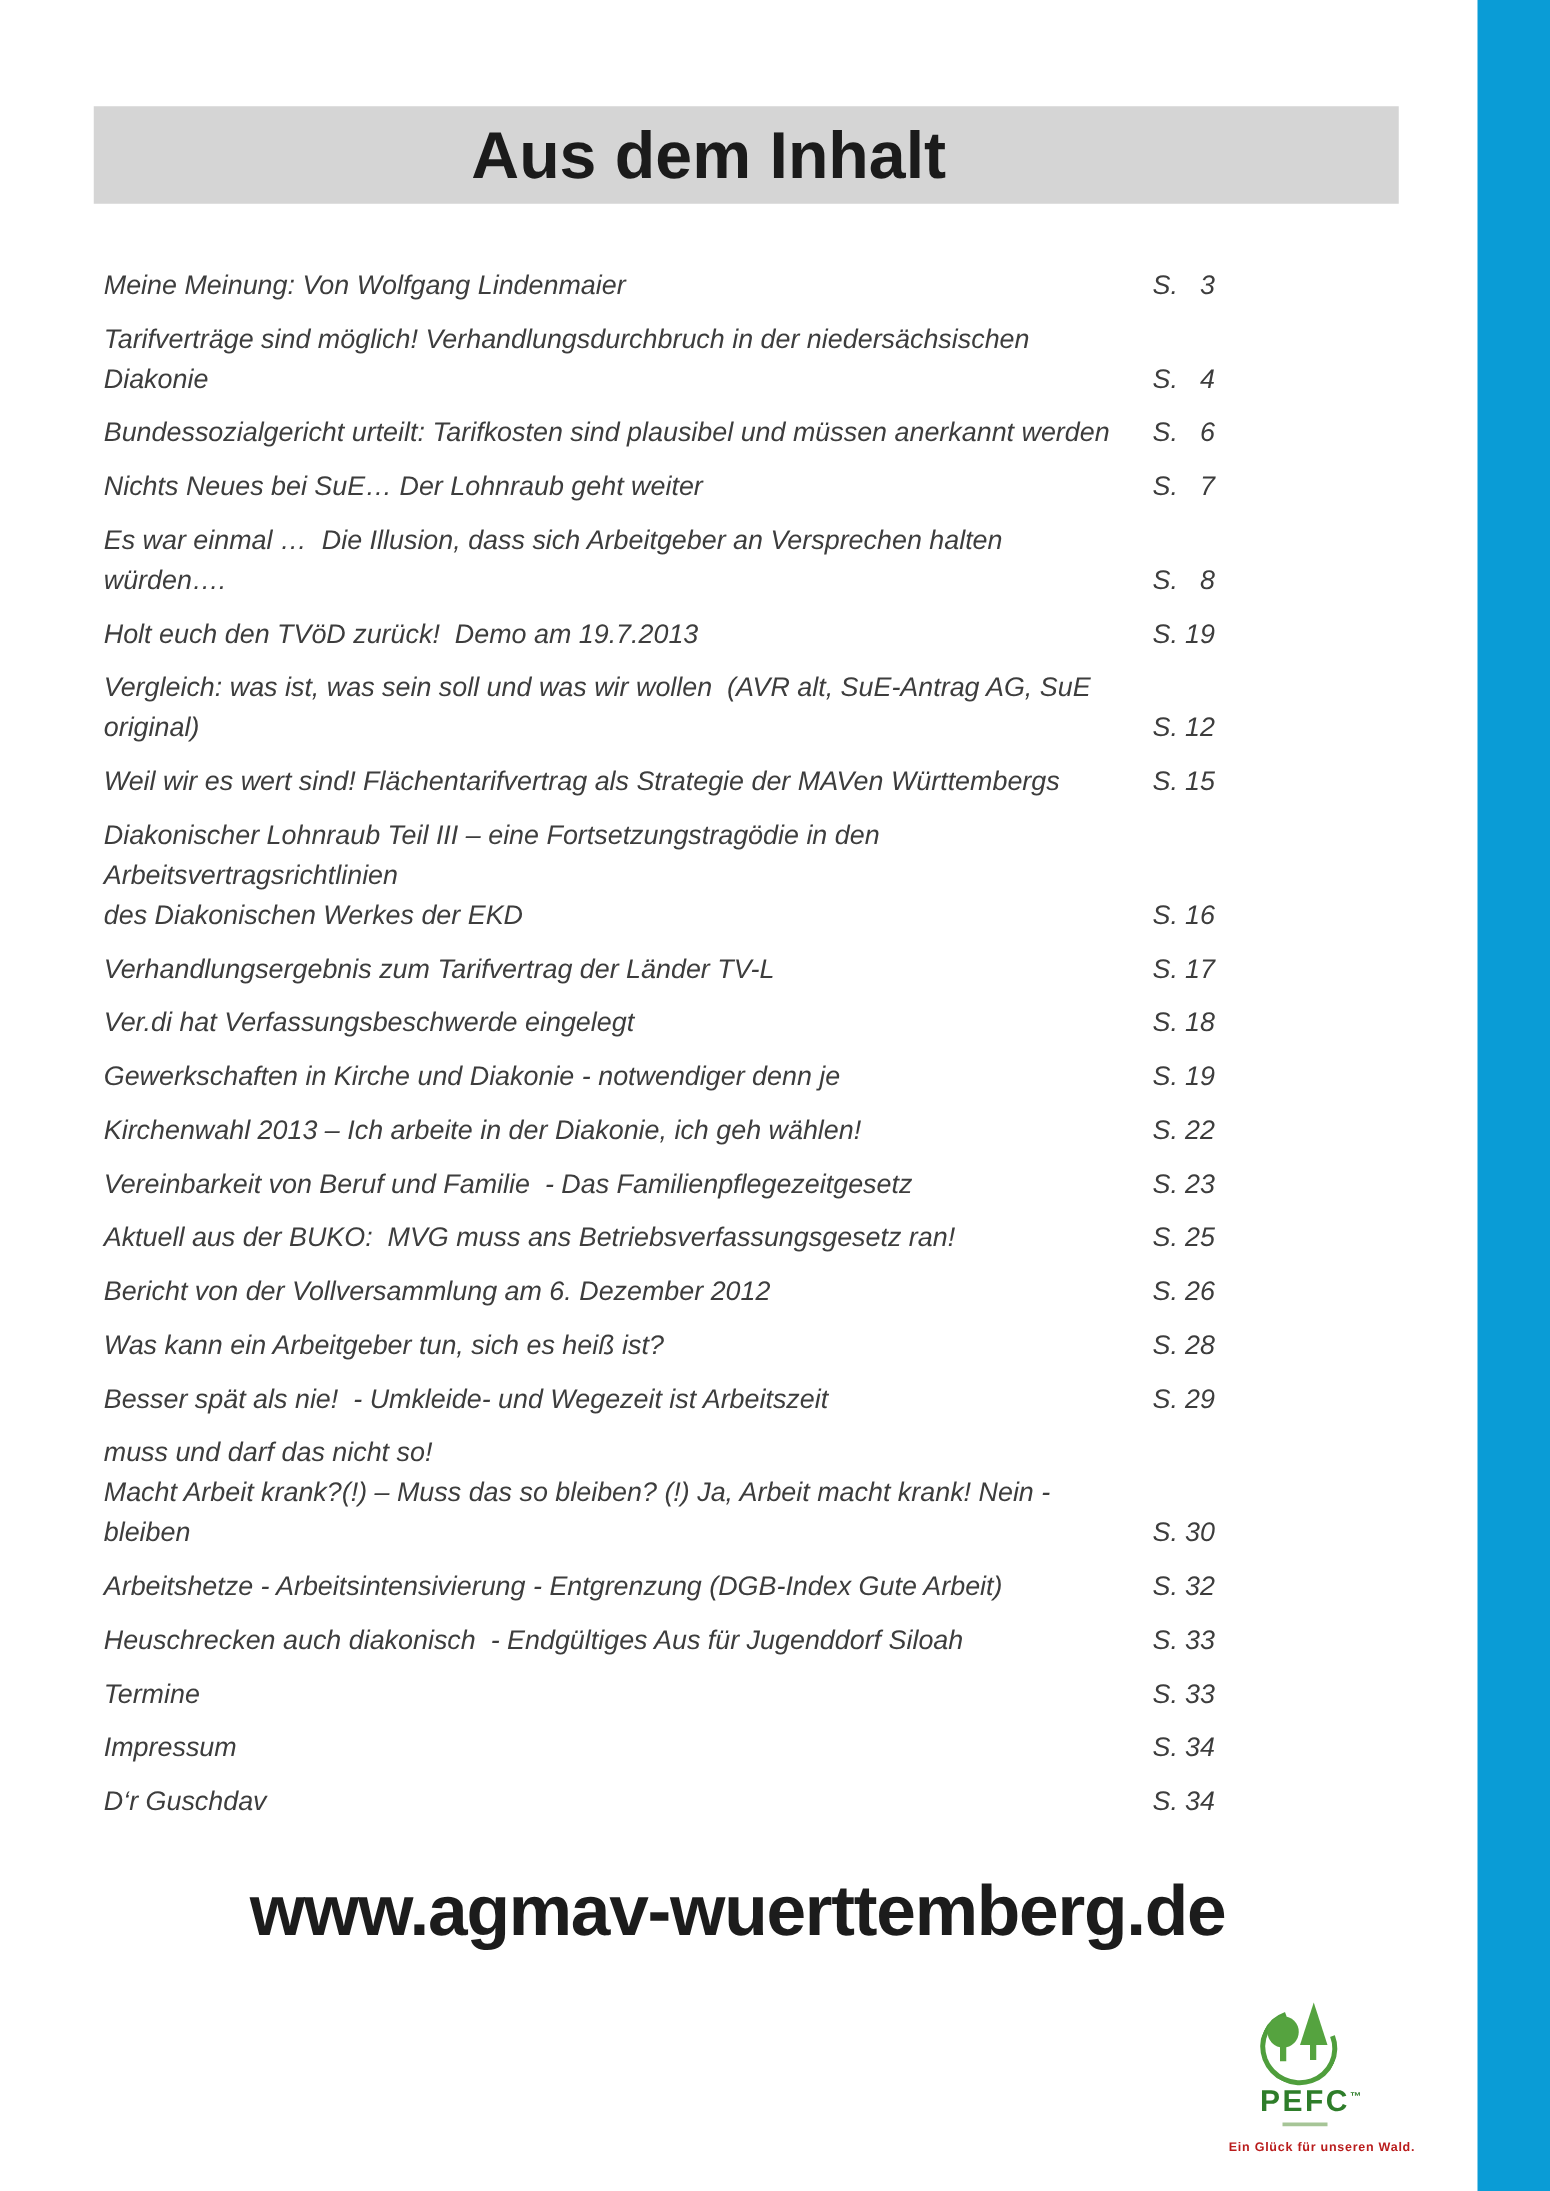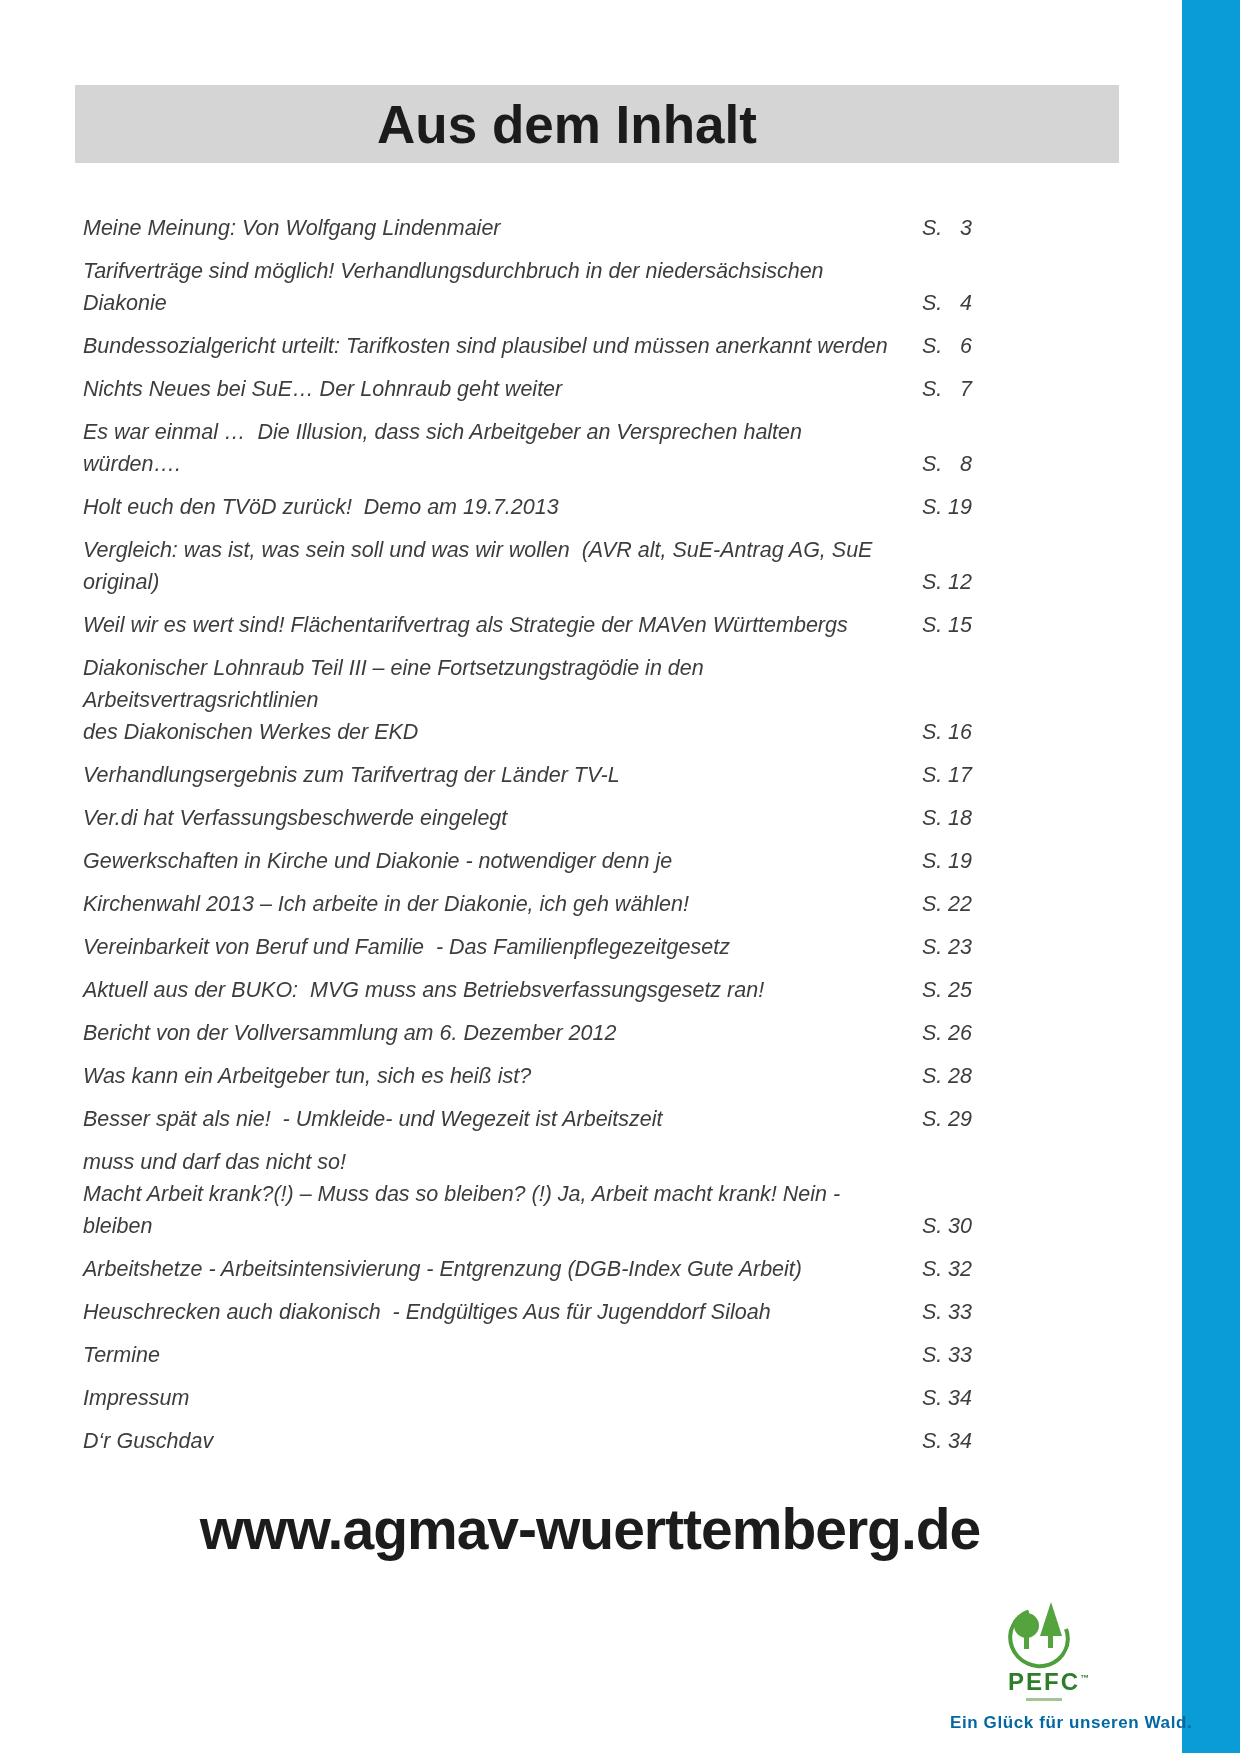--- a/index.html
+++ b/index.html
@@ -29,22 +29,22 @@
   .pefc-ring{position:absolute;left:2px;top:8px;width:54px;height:52px;border:4px solid #4f9e3c;
     border-radius:50%;border-top-color:transparent;transform:rotate(25deg);}
   .tree-round{position:absolute;left:8px;top:13px;width:25px;height:25px;border-radius:50%;background:#55a33f;}
   .tree-trunk1{position:absolute;left:18px;top:36px;width:5px;height:13px;background:#55a33f;}
   .tree-conifer{position:absolute;left:34px;top:2px;width:0;height:0;
     border-left:11px solid transparent;border-right:11px solid transparent;border-bottom:34px solid #55a33f;}
   .tree-trunk2{position:absolute;left:42px;top:34px;width:5px;height:14px;background:#55a33f;}
   .pefc-word{margin-left:58px;margin-top:2px;font-size:24px;font-weight:bold;color:#2e7d2a;letter-spacing:2px;}
   .pefc-word .tm{font-size:9px;vertical-align:super;letter-spacing:0;}
   .pefc-subline{margin-left:76px;margin-top:2px;width:36px;height:3px;background:#a6c597;}
-  .pefc-tagline{margin-top:12px;white-space:nowrap;
-    font-size:17px;font-weight:bold;color:#0369a1;letter-spacing:0.6px;}
+  .pefc-tagline{margin-left:33px;margin-top:12px;white-space:nowrap;
+    font-size:10px;font-weight:bold;color:#b91c1c;letter-spacing:0.6px;}
 </style>
 </head>
 <body>
 
 <div class="page">
 
   <div class="blue-bar" style="background: rgb(10, 156, 214);"></div>
 
   <div class="header-box" style="background: rgb(213, 213, 213);">
     <span class="header-title">Aus dem Inhalt</span>

